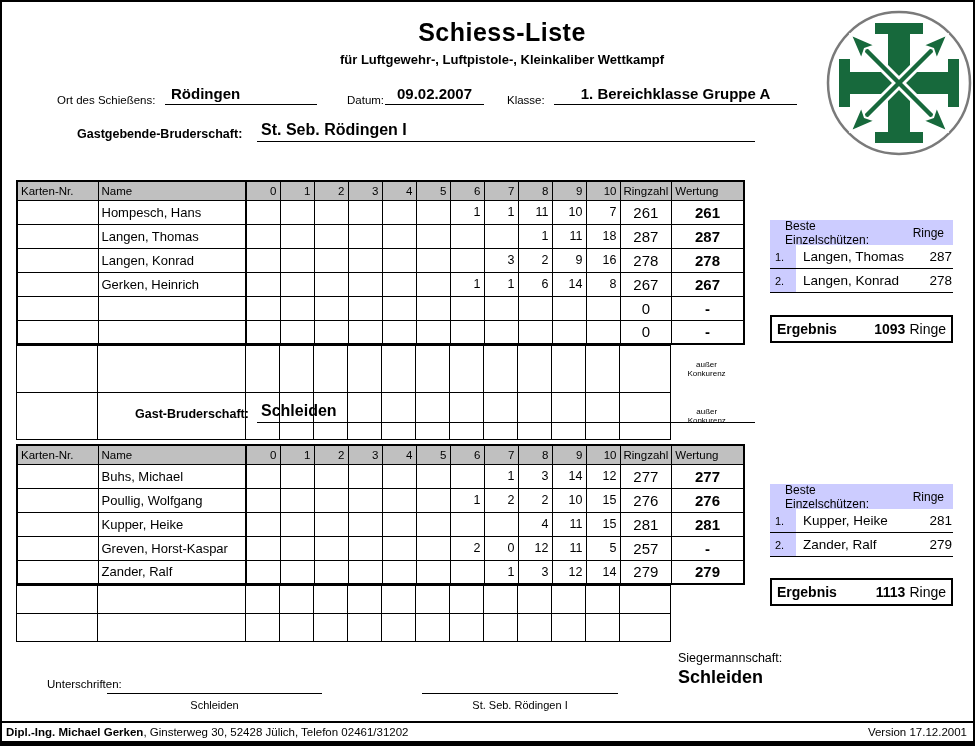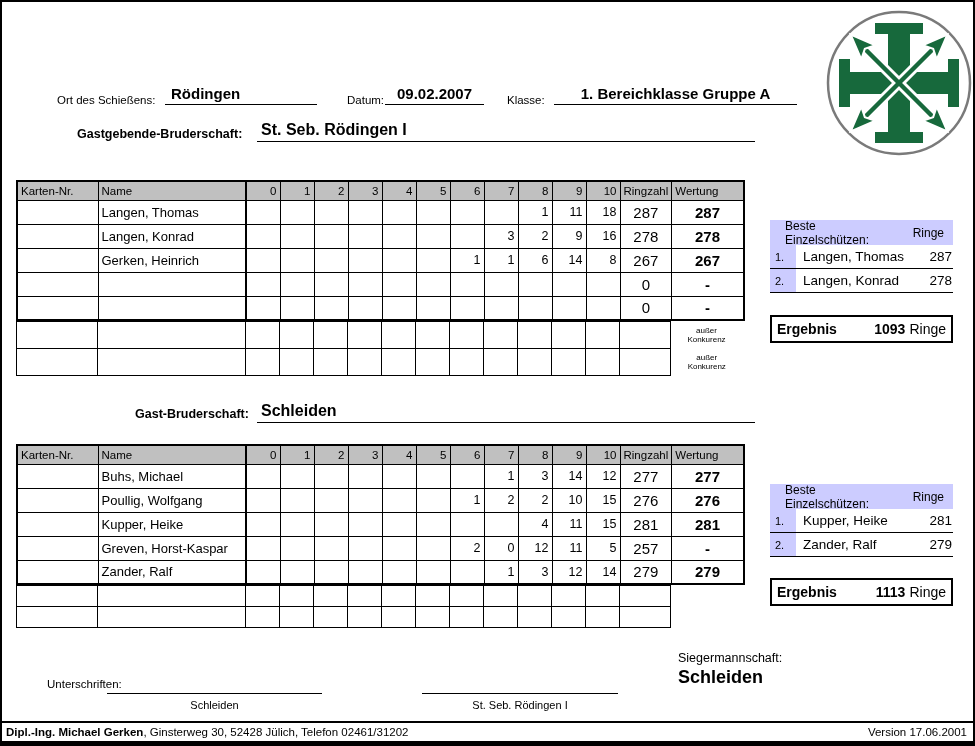--- a/index.html
+++ b/index.html
@@ -28,21 +28,21 @@
   .score th, .score td, .ext td { border:1px solid #000; overflow:hidden; white-space:nowrap; padding:0 3px; }
   .score th { background:#c0c0c0; font-weight:normal; font-size:11.5px; height:19px; text-align:left; }
   .score th.shot { text-align:right; }
   .score td { height:24px; font-size:12.5px; }
   .score .c0 { border-left:2px solid #000; }
   td.name { font-size:13px; }
   td.shot { text-align:right; }
   td.ringzahl { text-align:center; font-size:15px; }
   td.wertung  { text-align:center; font-size:15px; font-weight:bold; }
   .ext td { height:21px; }
-  .ext td.nob { border:none; font-size:8px; line-height:1.2; text-align:center; padding:4px; }
+  .ext td.nob { border:none; font-size:8px; line-height:1.2; text-align:center; padding:14px; }
 
   
   .best-panel { position:absolute; left:768px; width:183px; }
   .best-header { display:flex; align-items:center; background:#ccccff; height:25px; font-size:12px; }
   .best-title { flex:1; padding-left:15px; }
   .best-ringe { width:52px; text-align:right; padding-right:9px; }
   .best-row { display:flex; align-items:stretch; height:24px; border-bottom:1px solid #000; }
   .best-rank { width:26px; background:#ccccff; font-size:11px; padding-left:5px; display:flex; align-items:center; }
   .best-name { flex:1; padding-left:7px; font-size:13.5px; display:flex; align-items:center; }
   .best-score { width:42px; font-size:13.5px; display:flex; align-items:center; justify-content:flex-end; padding-right:1px; }
@@ -62,20 +62,24 @@
   .footer-rule { position:absolute; left:0; right:0; top:719px; border-top:2px solid #000; }
   .footer-left { position:absolute; left:4px; top:724px; font-size:11.5px; white-space:nowrap; }
   .footer-left .fb { font-weight:bold; }
   .footer-right { position:absolute; right:6px; top:724px; font-size:11.5px; }
 </style>
 </head>
 <body>
 
 <div class="page">
 
+  <div class="title-wrap">
+    <div class="main-title">Schiess-Liste</div>
+    <div class="sub-title">für Luftgewehr-, Luftpistole-, Kleinkaliber Wettkampf</div>
+  </div>
 
   <svg class="logo" viewBox="0 0 150 150">
     <circle cx="75" cy="75" r="71" fill="#ffffff" stroke="#7a7a7a" stroke-width="2.5"></circle>
     <g fill="#17693c">
       <rect x="64" y="17" width="22" height="116"></rect>
       <rect x="51" y="15" width="48" height="11"></rect>
       <rect x="51" y="124" width="48" height="11"></rect>
       <rect x="17" y="64" width="116" height="22"></rect>
       <rect x="15" y="51" width="11" height="48"></rect>
       <rect x="124" y="51" width="11" height="48"></rect>
@@ -148,20 +152,37 @@
             <th class="shot">8</th>
             <th class="shot">9</th>
             <th class="shot">10</th>
             <th>Ringzahl</th>
             <th>Wertung</th>
           </tr>
         </thead>
         <tbody>
           <tr>
             <td class="card"></td>
+            <td class="name">Hompesch, Hans</td>
+            <td class="shot c0"></td>
+            <td class="shot"></td>
+            <td class="shot"></td>
+            <td class="shot"></td>
+            <td class="shot"></td>
+            <td class="shot"></td>
+            <td class="shot">1</td>
+            <td class="shot">1</td>
+            <td class="shot">11</td>
+            <td class="shot">10</td>
+            <td class="shot">7</td>
+            <td class="ringzahl">261</td>
+            <td class="wertung">261</td>
+          </tr>
+          <tr>
+            <td class="card"></td>
             <td class="name">Langen, Thomas</td>
             <td class="shot c0"></td>
             <td class="shot"></td>
             <td class="shot"></td>
             <td class="shot"></td>
             <td class="shot"></td>
             <td class="shot"></td>
             <td class="shot"></td>
             <td class="shot"></td>
             <td class="shot">1</td>
@@ -545,15 +566,15 @@
   <div class="sig-line" style="left:105px;top:678px;width:215px"></div>
   <div class="sig-caption" style="left:105px;top:697px;width:215px">Schleiden</div>
   <div class="sig-line" style="left:420px;top:678px;width:196px"></div>
   <div class="sig-caption" style="left:420px;top:697px;width:196px">St. Seb. Rödingen I</div>
 
   <div class="winner-label">Siegermannschaft:</div>
   <div class="winner-value">Schleiden</div>
 
   <div class="footer-rule"></div>
   <div class="footer-left"><span class="fb">Dipl.-Ing. Michael Gerken</span><span>, Ginsterweg 30, 52428 Jülich, Telefon 02461/31202</span></div>
-  <div class="footer-right">Version 17.06.2001</div>
+  <div class="footer-right">Version 17.12.2001</div>
 
 </div>
 
 </body></html>

